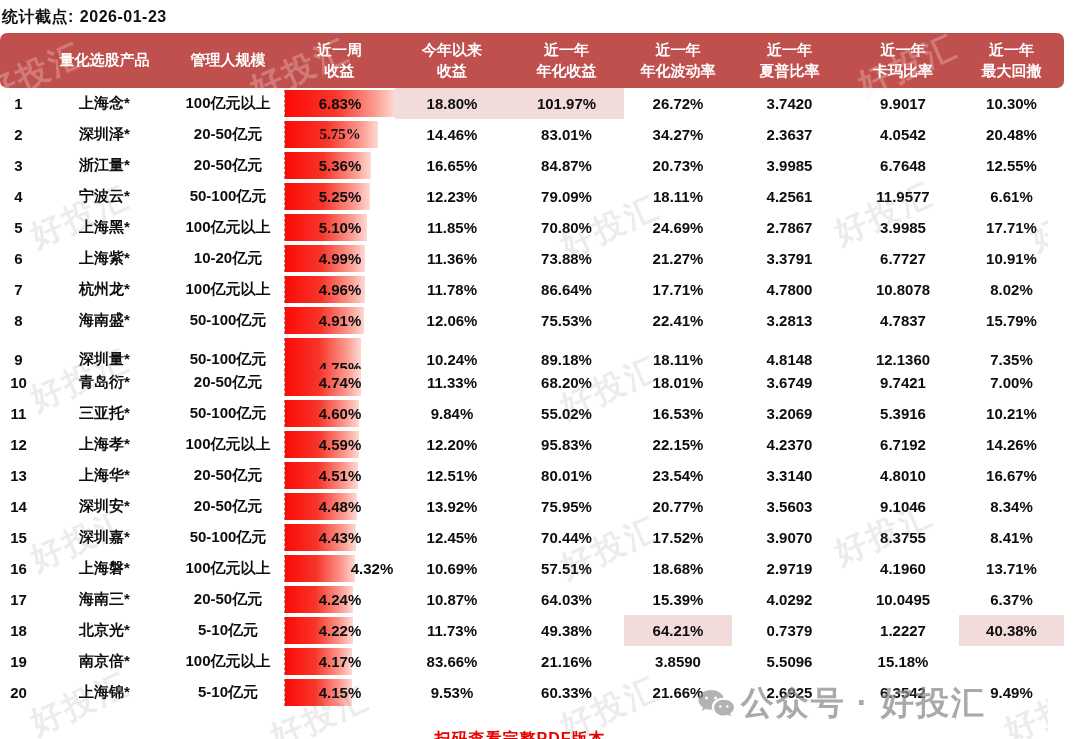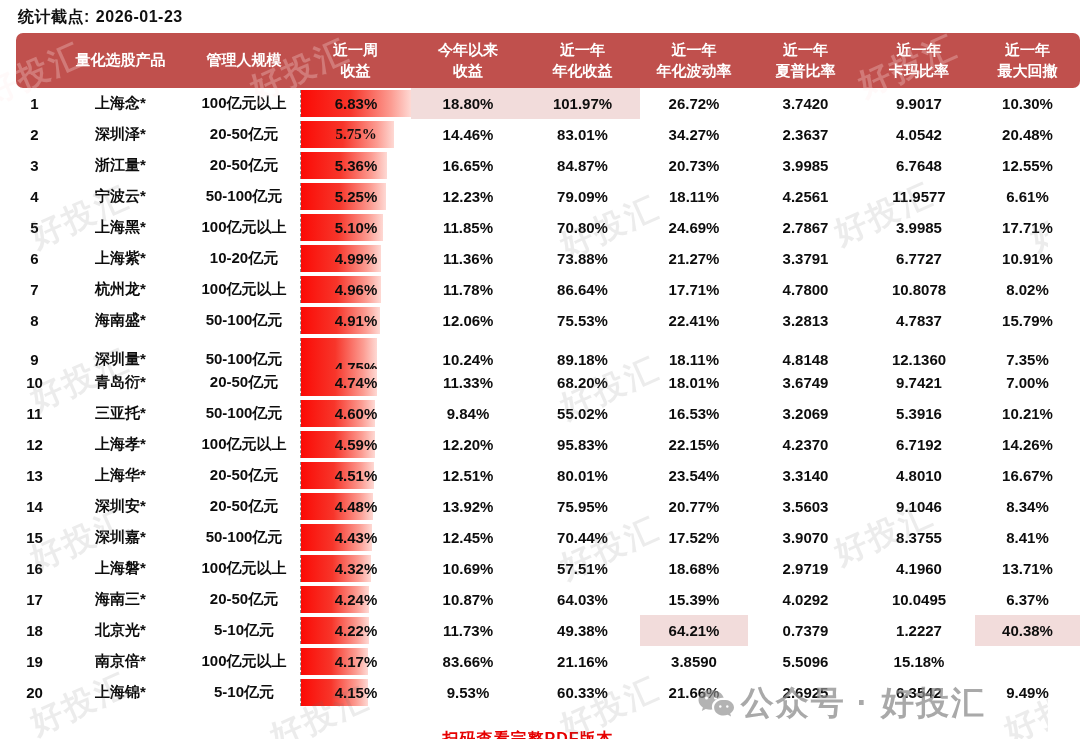--- a/index.html
+++ b/index.html
@@ -1,18 +1,18 @@
 <!DOCTYPE html>
 <html style="--header-bg: #c0504d; --highlight: #f2dcdb; --accent-red: #e60000;"><head>
 <meta charset="utf-8">
 <style>
   * { margin:0; padding:0; box-sizing:border-box; }
   html,body { width:1080px; height:739px; background:#ffffff; overflow:hidden;
     font-family:"Liberation Sans","DejaVu Sans",sans-serif; }
-  .page { position:relative; width:1048px; height:739px; padding:5px 8px 0 16px; }
+  .page { position:relative; width:1048px; height:739px; padding:5px 8px 0 0; }
 
   .caption { font-size:16px; font-weight:bold; color:#111; letter-spacing:0.5px; padding:2px 0 5px 2px; }
   .caption span { margin-right:6px; }
 
   .fund-table { width:1064px; }
   .hrow, .trow { display:grid;
     grid-template-columns:37px 135px 112px 111px 114px 115px 108px 115px 112px 105px; }
   .hrow { background:var(--header-bg,#c0504d); height:55px;border-radius:7px; }
   .hcell { display:flex; align-items:center; justify-content:center; text-align:center;
     color:#fff; font-weight:bold; font-size:15px; line-height:1.35; white-space:pre-line; }
@@ -293,21 +293,21 @@
           <div class="tcell">3.9070</div>
           <div class="tcell">8.3755</div>
           <div class="tcell">8.41%</div>
         </div>
         <div class="trow">
           <div class="tcell">16</div>
           <div class="tcell">上海磐*</div>
           <div class="tcell">100亿元以上</div>
           <div class="bar-cell">
             <div class="bar-fill" style="width: 63.3%;"></div>
-            <div class="bar-label" style="line-height: 27px;">4.32%</div>
+            <div class="bar-label" style="line-height: 27px; margin-left: 32px;">4.32%</div>
           </div>
           <div class="tcell">10.69%</div>
           <div class="tcell">57.51%</div>
           <div class="tcell">18.68%</div>
           <div class="tcell">2.9719</div>
           <div class="tcell">4.1960</div>
           <div class="tcell">13.71%</div>
         </div>
         <div class="trow">
           <div class="tcell">17</div>

